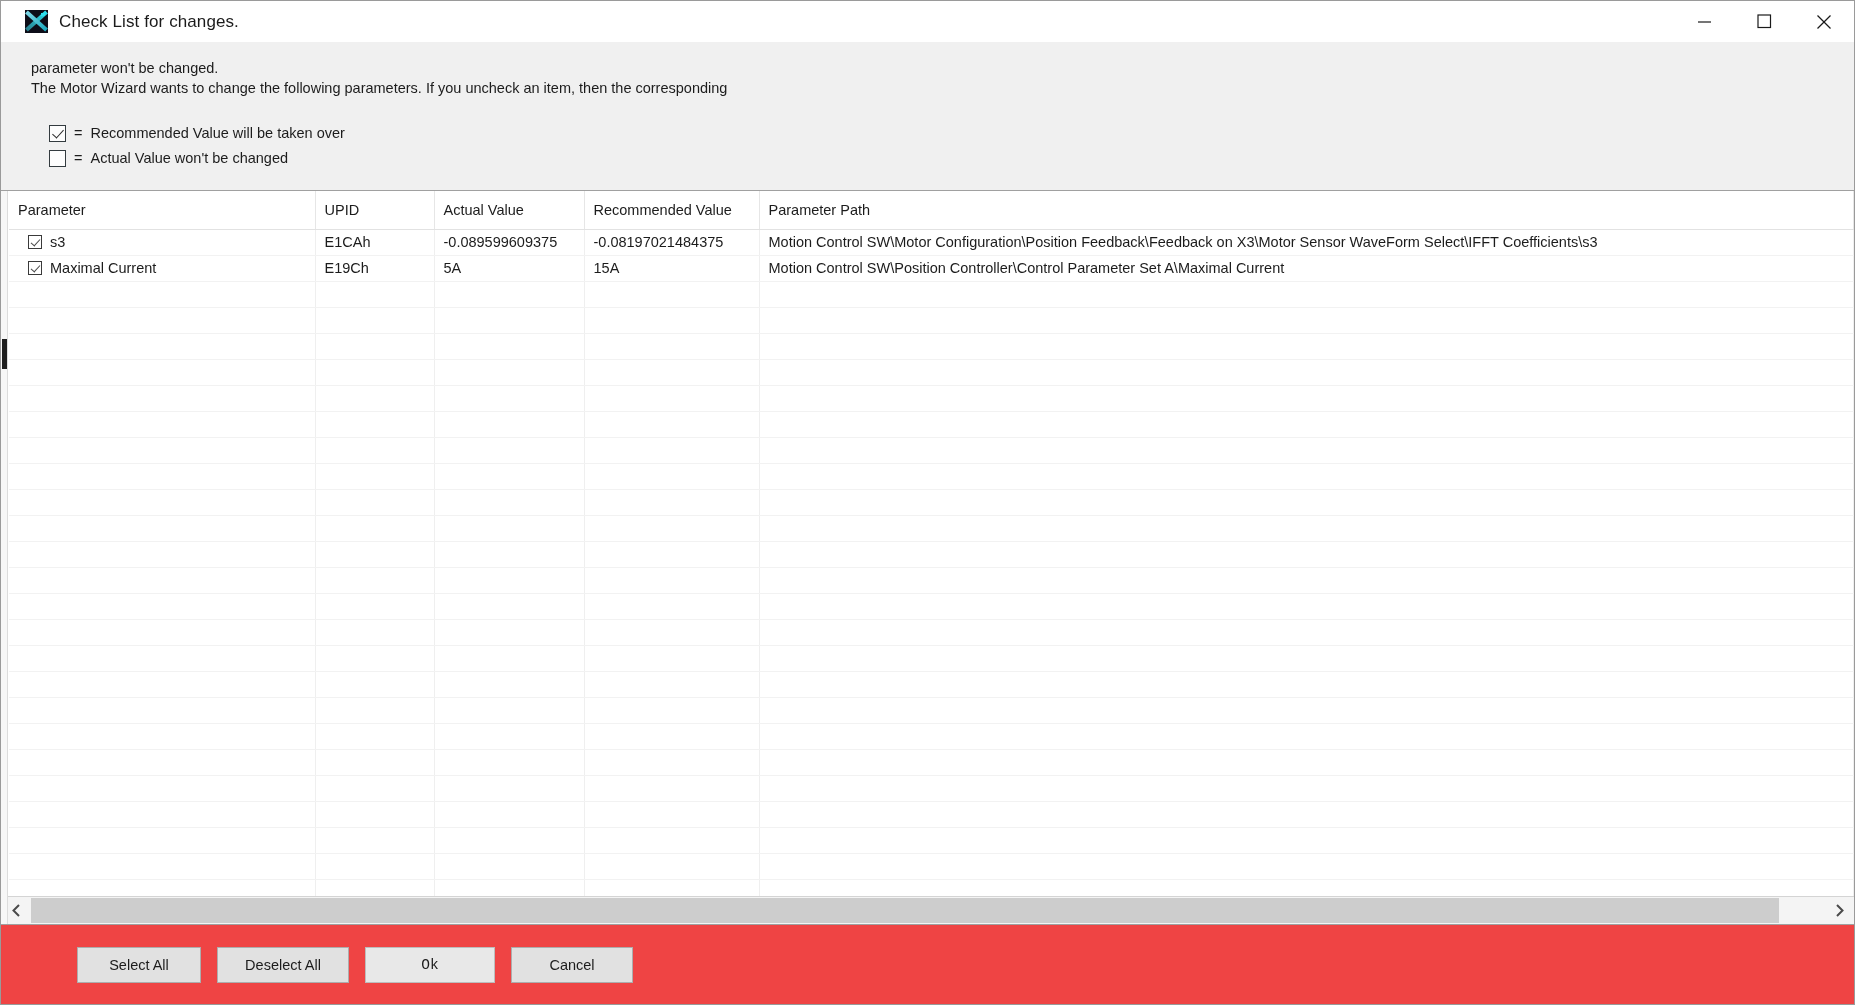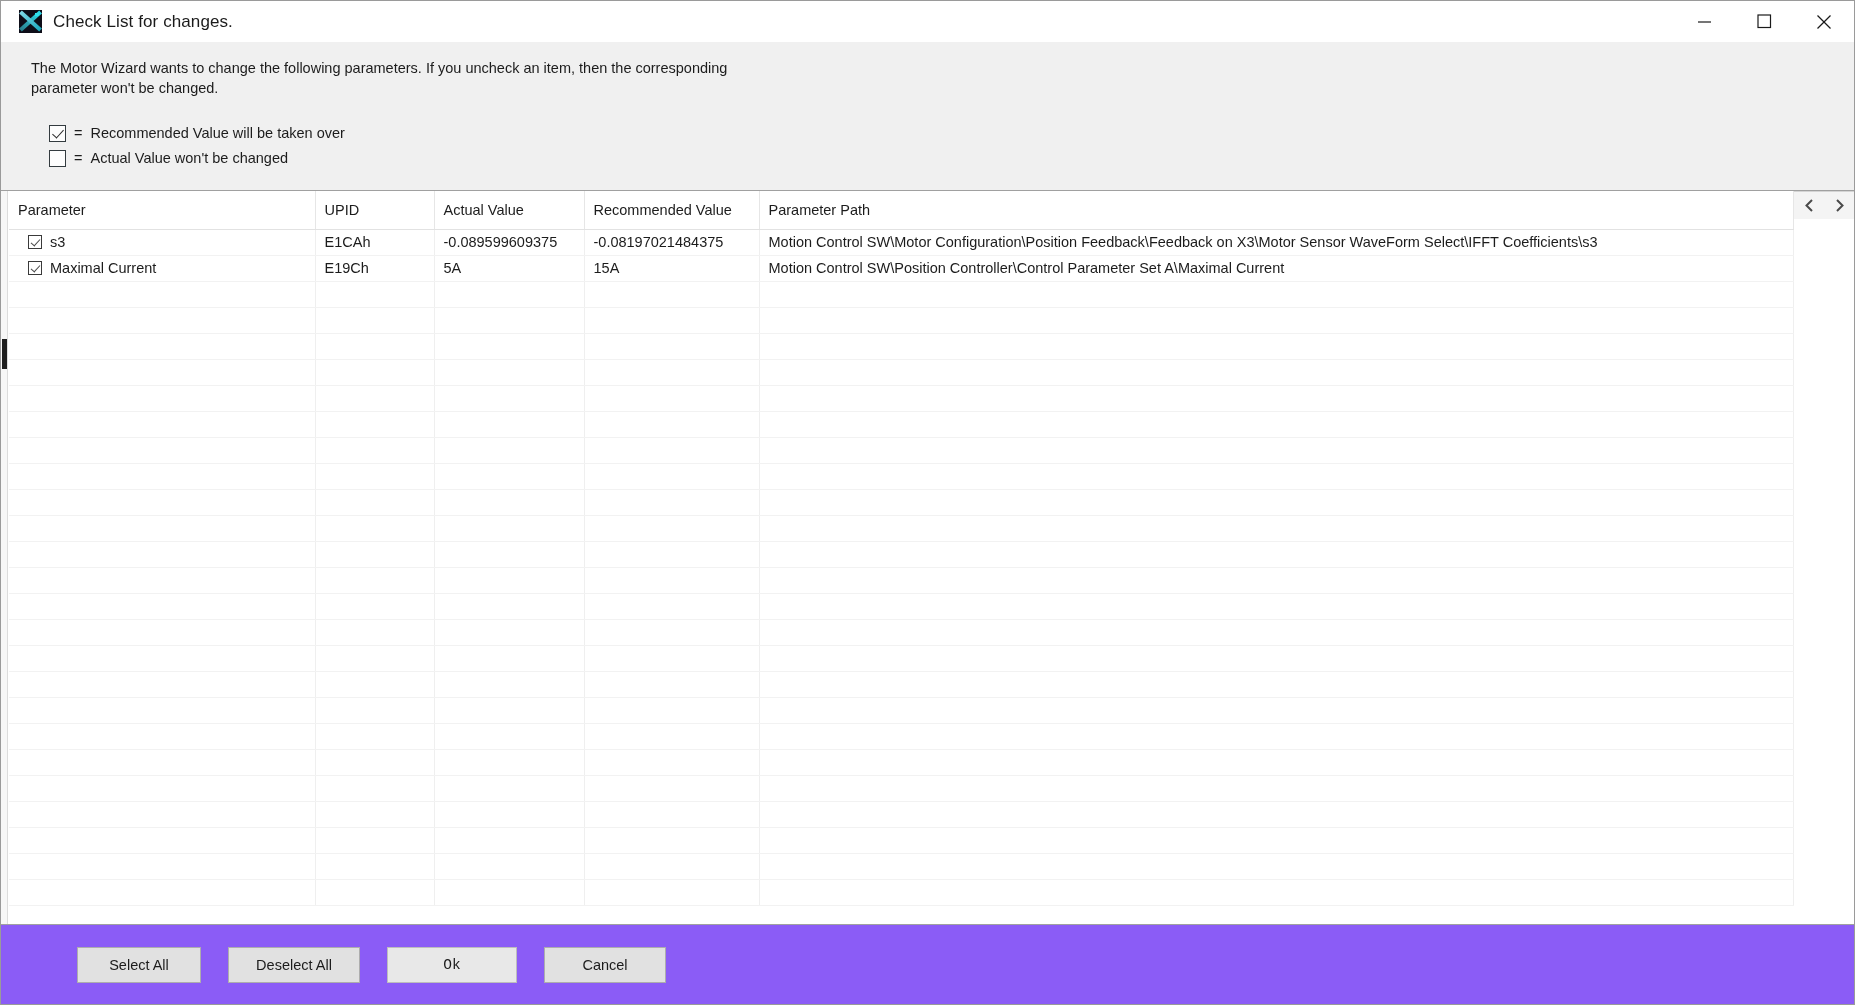--- a/index.html
+++ b/index.html
@@ -19,21 +19,21 @@
     overflow: hidden;
   }
 
   
   .titlebar {
     height: 41px; min-height: 41px;
     background: #ffffff;
     display: flex; align-items: center;
     position: relative;
   }
-  .title-left { display: flex; align-items: center; padding-left: 18px; }
+  .title-left { display: flex; align-items: center; padding-left: 24px; }
   .app-icon {
     width: 23px; height: 23px;
     background: #0d0d18;
     position: relative; overflow: hidden;
     margin-right: 11px;
     flex: none;
   }
   .app-icon .bar {
     position: absolute; background: #1fd8e8;
   }
@@ -103,21 +103,21 @@
   .legend-eq { margin-right: 8px; }
 
   
   .table-wrap {
     margin: 20px 0 0 0;
     flex: 1 1 auto;
     background: #ffffff;
     border-top: 1px solid #a0a0a0;
     border-bottom: 1px solid #a0a0a0;
     position: relative;
-    display: flex; flex-direction: row;
+    display: flex; flex-direction: column;
     min-height: 0;
   }
   .vscroll {
     position: absolute; left: 0; top: 0; bottom: 0;
     width: 7px; background: #f7f7f7;
     border-right: 1px solid #dcdcdc;
     z-index: 5;
   }
   .vscroll .vthumb {
     position: absolute; left: 1px; width: 5px;
@@ -204,24 +204,24 @@
   }
   .hs-thumb {
     position: absolute; left: 0; top: 1px;
     height: 25px; width: 97.5%;
     background: #cdcdcd;
   }
 
   
   .footer {
     height: 79px; min-height: 79px;
-    background: #8b5cf6;
+    background: #ef4444;
     display: flex; align-items: center;
     padding-left: 76px;
-    gap: 27px;
+    gap: 16px;
   }
   .btn {
     height: 36px;
     border: 1px solid #adadad;
     background: #e1e1e1;
     font-size: 14.5px;
     color: #1c1c1c;
     font-family: "Liberation Sans", sans-serif;
     display: flex; align-items: center; justify-content: center;
     padding: 0 10px;
@@ -259,22 +259,22 @@
       <div class="win-btn">
         <svg width="16" height="16" viewBox="0 0 16 16">
             <line x1="1.5" y1="1.5" x2="14.5" y2="14.5" stroke="#1a1a1a" stroke-width="1.2"></line>
             <line x1="14.5" y1="1.5" x2="1.5" y2="14.5" stroke="#1a1a1a" stroke-width="1.2"></line>
           </svg>
       </div>
     </div>
   </div>
 
   <div class="instructions">
+    <div class="instr-line">parameter won't be changed.</div>
     <div class="instr-line">The Motor Wizard wants to change the following parameters. If you uncheck an item, then the corresponding</div>
-    <div class="instr-line">parameter won't be changed.</div>
 
     <div class="legend">
       <div class="legend-row">
         <span class="cb checked"></span>
         <span class="legend-txt legend-eq">=</span>
         <span class="legend-txt">Recommended Value will be taken over</span>
       </div>
       <div class="legend-row">
         <span class="cb"></span>
         <span class="legend-txt legend-eq">=</span>

